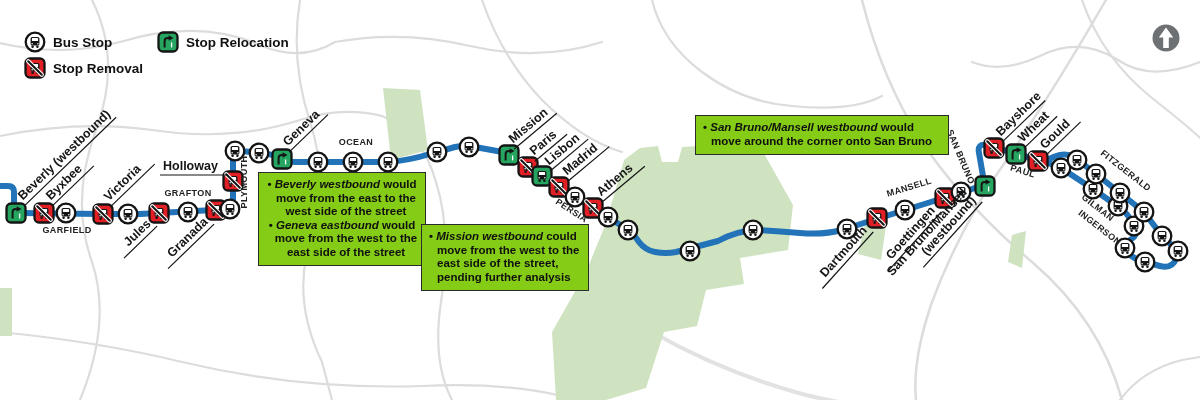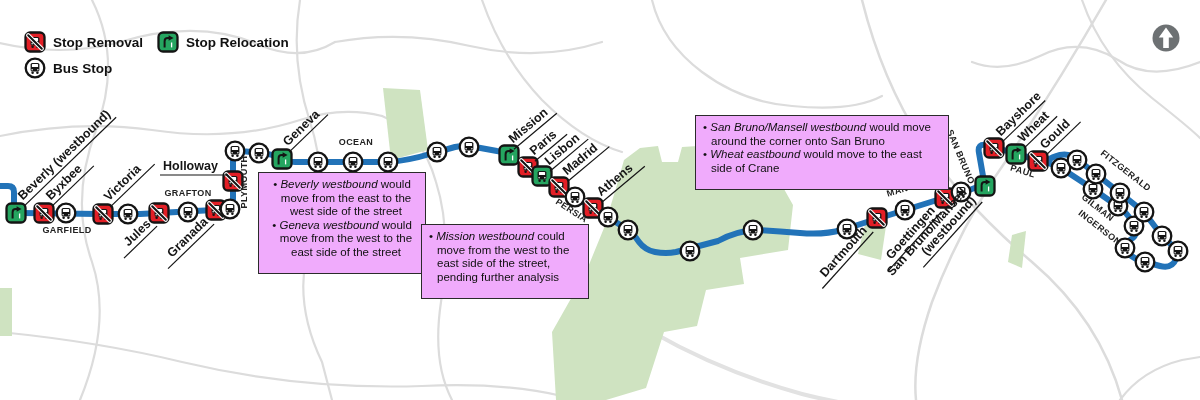--- a/index.html
+++ b/index.html
@@ -6,22 +6,22 @@
   .stage{position:relative;width:1200px;height:400px;background:#fff;overflow:hidden;
          font-family:"Liberation Sans",sans-serif;}
   svg.map{position:absolute;left:0;top:0;}
 
   
   .stop-label{font-family:"Liberation Sans",sans-serif;font-size:12.5px;font-weight:700;fill:#151515;}
   .street{font-family:"Liberation Sans",sans-serif;font-size:9px;font-weight:700;fill:#222;letter-spacing:.4px;}
   .leader{stroke:#151515;stroke-width:1.2;}
 
   
-  .note{position:absolute;background:#f0abfc;border:1.4px solid #2b2b2b;
-        padding:5px 7px 14px 7px;font-size:11.5px;line-height:1.18;color:#101010;}
+  .note{position:absolute;background:#84cc16;border:1.4px solid #2b2b2b;
+        padding:5px 7px 6px 7px;font-size:11.5px;line-height:1.18;color:#101010;font-weight:bold;}
   .note .b{text-indent:-8px;padding-left:8px;}
   .note i{font-style:italic;}
 
   
   .legend{position:absolute;left:24px;top:29px;display:grid;grid-auto-flow:column;
           grid-template-rows:repeat(2,26px);column-gap:14px;align-items:center;}
   .legend-item{display:flex;align-items:center;gap:7px;font-size:13.5px;font-weight:700;
                color:#111;white-space:nowrap;}
   .legend-item svg{flex:0 0 auto;}
 
@@ -229,49 +229,48 @@
         <text transform="translate(1022,174) rotate(17)" class="street" text-anchor="middle">PAUL</text>
         <text transform="translate(1124,173) rotate(38)" class="street" text-anchor="middle">FITZGERALD</text>
         <text transform="translate(1096,210) rotate(38)" class="street" text-anchor="middle">GILMAN</text>
         <text transform="translate(1098,230) rotate(38)" class="street" text-anchor="middle">INGERSON</text>
       </g>
   </svg>
 
   <div class="legend" id="legend">
       <div class="legend-item">
         <svg width="22" height="22" viewBox="-11 -11 22 22">
+          <use href="#st-bus-stop"></use>
+        </svg>
+        <span>Bus Stop</span>
+      </div>
+      <div class="legend-item">
+        <svg width="22" height="22" viewBox="-11 -11 22 22">
           <use href="#st-stop-removal"></use>
         </svg>
         <span>Stop Removal</span>
-      </div>
-      <div class="legend-item">
-        <svg width="22" height="22" viewBox="-11 -11 22 22">
-          <use href="#st-bus-stop"></use>
-        </svg>
-        <span>Bus Stop</span>
       </div>
       <div class="legend-item">
         <svg width="22" height="22" viewBox="-11 -11 22 22">
           <use href="#st-stop-relocation"></use>
         </svg>
         <span>Stop Relocation</span>
       </div>
     </div>
 
   <div id="notes">
       <div class="note" style="left: 258px; top: 172px; width: 152px; text-align: center;">
         <div class="b"><span>• </span><i>Beverly westbound</i><span> would move from the east to the west side of the street</span></div>
-        <div class="b"><span>• </span><i>Geneva westbound</i><span> would move from the west to the east side of the street</span></div>
+        <div class="b"><span>• </span><i>Geneva eastbound</i><span> would move from the west to the east side of the street</span></div>
       </div>
       <div class="note" style="left: 421px; top: 224px; width: 152px;">
         <div class="b"><span>• </span><i>Mission westbound</i><span> could move from the west to the east side of the street, pending further analysis</span></div>
       </div>
       <div class="note" style="left: 695px; top: 115px; width: 238px;">
         <div class="b"><span>• </span><i>San Bruno/Mansell westbound</i><span> would move around the corner onto San Bruno</span></div>
-        <div class="b"><span>• </span><i>Wheat eastbound</i><span> would move to the east side of Crane</span></div>
       </div>
     </div>
 
   <svg class="north" width="30" height="30" viewBox="0 0 30 30">
     <circle cx="15" cy="15" r="13.5" fill="#6d7173"></circle>
     <polygon points="15,4.5 7.8,14.5 12.2,14.5 12.2,25 17.8,25 17.8,14.5 22.2,14.5" fill="#ffffff"></polygon>
   </svg>
 
 </div>
 

